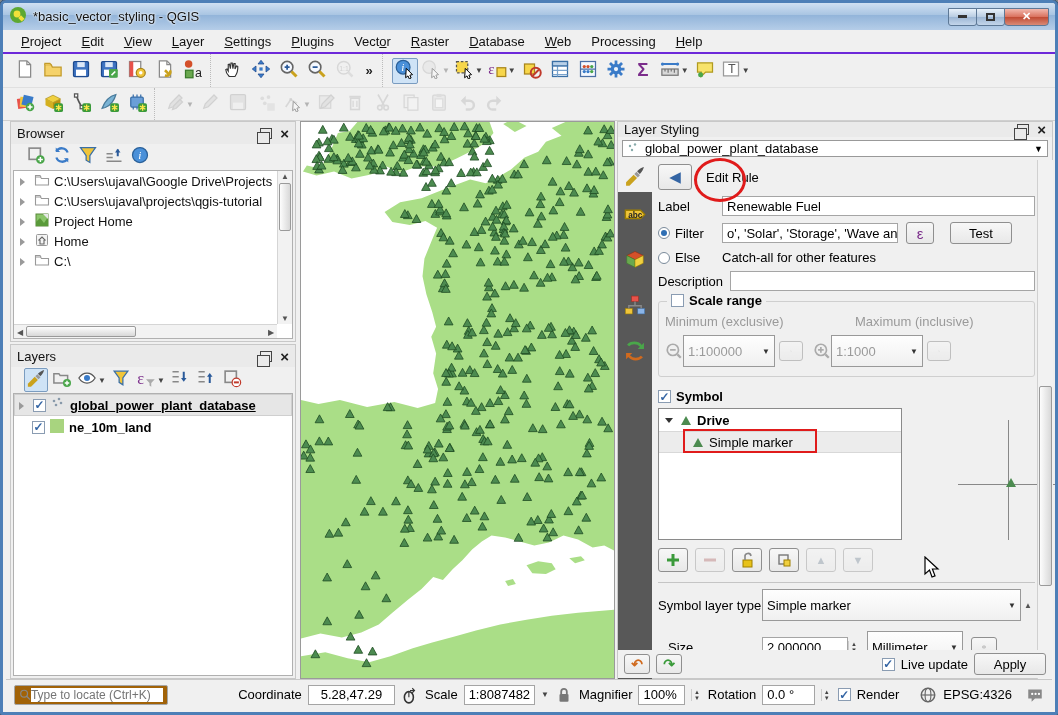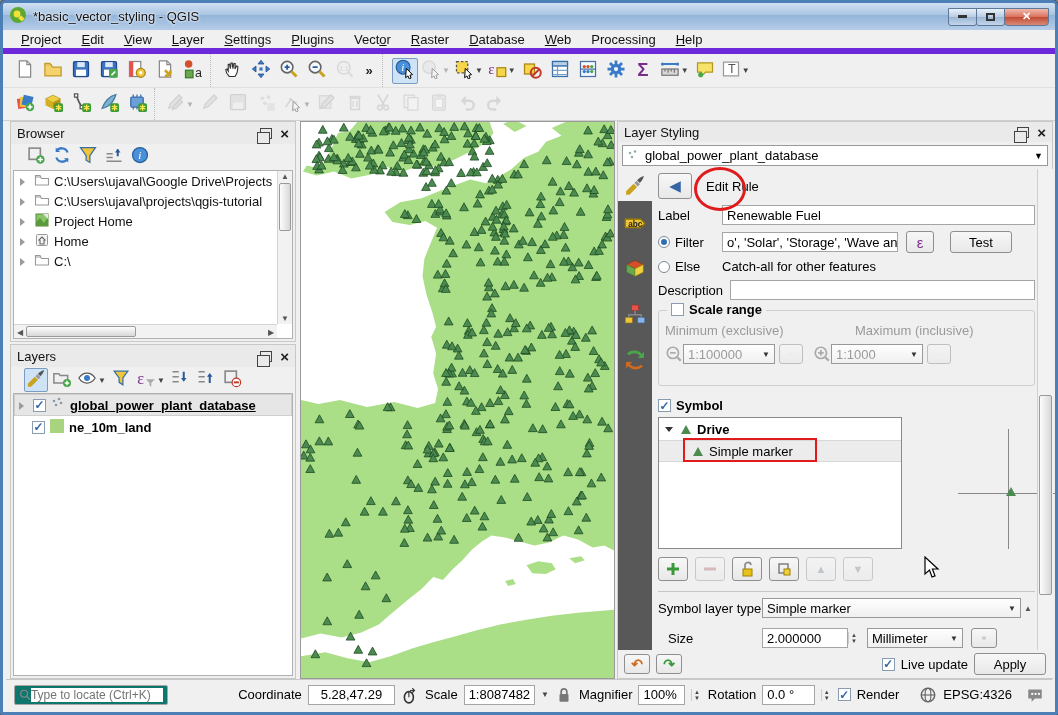--- a/index.html
+++ b/index.html
@@ -11,21 +11,21 @@
     background:linear-gradient(#cfe0f2,#a8c4e2 45%,#93b5da 46%,#b5cde8); display:flex; align-items:center; padding:0 6px; }
   #titlebar .title { font-size:13px; color:#111; margin-left:6px; text-shadow:0 0 3px #fff,0 0 2px #fff; }
   .winbtns { margin-left:auto; display:flex; }
   .winbtn { width:29px; height:18px; border:1px solid #5d7896; border-radius:0 0 3px 3px; margin-left:-1px;
     background:linear-gradient(#e8f1fa,#b8cce2 50%,#9cb6d4 51%,#c3d5ea); display:flex; align-items:center; justify-content:center;
     font-size:11px; font-weight:bold; color:#333; }
   .winbtn.close { width:45px; background:linear-gradient(#f2b8ad,#d9705c 50%,#c04a33 51%,#d98a77); color:#fff; border-radius:0 0 4px 4px; }
   .winbtn .mini { width:9px; height:3px; background:#333; }
   .winbtn .maxi { width:9px; height:8px; border:2px solid #333; }
   
-  #menubar { position:absolute; top:27px; left:0; right:0; height:24px; background:#f0f0f0; border-bottom:6px solid #6d28d9;
+  #menubar { position:absolute; top:27px; left:0; right:0; height:24px; background:#f0f0f0; border-bottom:2px solid #6d28d9;
     display:flex; align-items:center; padding:0 8px; }
   .menu-item { font-size:13px; padding:3px 10px; color:#111; }
   .menu-item u { text-decoration:underline; }
   .toolbar { position:absolute; left:0; right:0; display:flex; align-items:center; background:#f0f0f0; }
   #toolbar1 { top:51px; height:34px; border-bottom:1px solid #e0e0e0; }
   #toolbar2 { top:85px; height:33px; border-bottom:1px solid #cfcfcf; }
   .tgroup { display:flex; align-items:center; padding:0 3px 0 8px; border-left:1px dotted #bbb; height:100%; }
   .tgroup:first-child { border-left:none; }
   .tbtn { display:inline-flex; align-items:center; justify-content:center; min-width:26px; height:26px; border:1px solid transparent;
     border-radius:2px; margin:0 1px; }
@@ -75,21 +75,21 @@
   #tabstrip { width:34px; display:flex; flex-direction:column; }
   #tab-symbology { height:32px; display:flex; align-items:center; justify-content:center; }
   #tabdark { flex:1; background:#585858; display:flex; flex-direction:column; align-items:center; padding-top:10px; gap:20px; }
   #tabdark svg, #tab-symbology svg { width:22px; height:22px; }
   #scontent { flex:1; padding:2px 2px 30px 6px; font-size:13px; position:relative; }
   .frow { display:flex; align-items:center; margin-top:6px; }
   .flabel { width:64px; flex:none; }
   .input { height:20px; background:#fff; border:1px solid #a5a5a5; padding:0 4px; font-size:13px; display:flex; align-items:center; overflow:hidden; white-space:nowrap; flex:1; }
   .btn { background:linear-gradient(#f7f7f7,#e8e8e8); border:1px solid #8f8f8f; border-radius:3px; height:22px;
     display:inline-flex; align-items:center; justify-content:center; font-size:13px; padding:0 10px; }
-  .combo { height:20px; background:linear-gradient(#fefefe,#f0f0f0); border:1px solid #999; display:flex; align-items:center; padding:8px 4px; font-size:13px; }
+  .combo { height:32px; background:linear-gradient(#fefefe,#f0f0f0); border:1px solid #999; display:flex; align-items:center; padding:8px 4px; font-size:13px; }
   .combo .sp { flex:1; }
   .combo .car { font-size:8px; color:#333; margin-left:4px; }
   .groupbox { border:1px solid #cfcfcf; border-radius:3px; margin-top:10px; padding:4px 6px 8px 6px; position:relative; }
   .groupbox .gtitle { position:absolute; top:-9px; left:8px; background:#f0f0f0; padding:0 4px; display:flex; gap:5px; align-items:center; font-weight:bold; }
   .gray { color:#9a9a9a; }
   #symtree { width:244px; height:132px; background:#fff; border:1px solid #8a8a8a; position:relative; }
   .strow { display:flex; align-items:center; height:22px; padding-left:6px; font-size:13px; }
   .strow.sel { background:#ececec; border-top:1px solid #d8d8d8; border-bottom:1px solid #d8d8d8; }
   .mtri { width:0; height:0; border-left:5px solid transparent; border-right:5px solid transparent; border-bottom:9px solid #3e7b44; display:inline-block; margin:0 6px 0 4px; position:relative; }
   #red-rect { position:absolute; left:24px; top:20px; width:134px; height:24px; border:2px solid #e01b1b; pointer-events:none; }
@@ -101,21 +101,21 @@
   .symbtns .btn { width:30px; padding:0; height:24px; }
   .sep { border:none; border-top:1px solid #c5c5c5; margin:10px 0 4px 0; }
   #bottombar { position:absolute; left:0; right:0; bottom:0; height:28px; display:flex; align-items:center; padding:0 6px; gap:6px; background:#f0f0f0; }
   #bottombar .btn.small { width:26px; padding:0; height:20px; font-size:14px; font-weight:bold; }
   #apply-btn { width:72px; }
   #outer-sb { width:15px; background:#f0f0f0; border-left:1px solid #d0d0d0; position:relative; }
   #red-ellipse { position:absolute; left:36px; top:-6px; width:52px; height:44px; border:3px solid #e01b1b; border-radius:50%; pointer-events:none; }
   
   #statusbar { position:absolute; left:3px; right:3px; bottom:3px; height:30px; background:#f0f0f0; border-top:1px solid #c8c8c8;
     display:flex; align-items:center; padding:0 8px; font-size:13px; gap:6px; }
-  #locate { width:200px; height:20px; border:1px solid #a5a5a5; border-radius:2px; background:#0f766e; display:flex; align-items:center; padding:0 4px; }
+  #locate { width:200px; height:20px; border:1px solid #a5a5a5; border-radius:2px; background:#a16207; display:flex; align-items:center; padding:0 4px; }
   #locate input { border:none; outline:none; width:100%; font-size:12px; color:#888; font-family:"Liberation Sans",sans-serif; }
   .sfield { height:20px; background:#fff; border:1px solid #a5a5a5; display:flex; align-items:center; justify-content:center; font-size:13px; padding:0 4px; }
   .spin { display:flex; flex-direction:column; justify-content:center; font-size:6px; color:#444; line-height:6px; padding:0 2px; border-left:1px solid #ccc; }
   .sicon svg { width:18px; height:18px; display:block; }
   #cursor { position:absolute; z-index:50; left:920px; top:553px; pointer-events:none; }
 </style>
 </head>
 <body>
 
 <div id="window">

